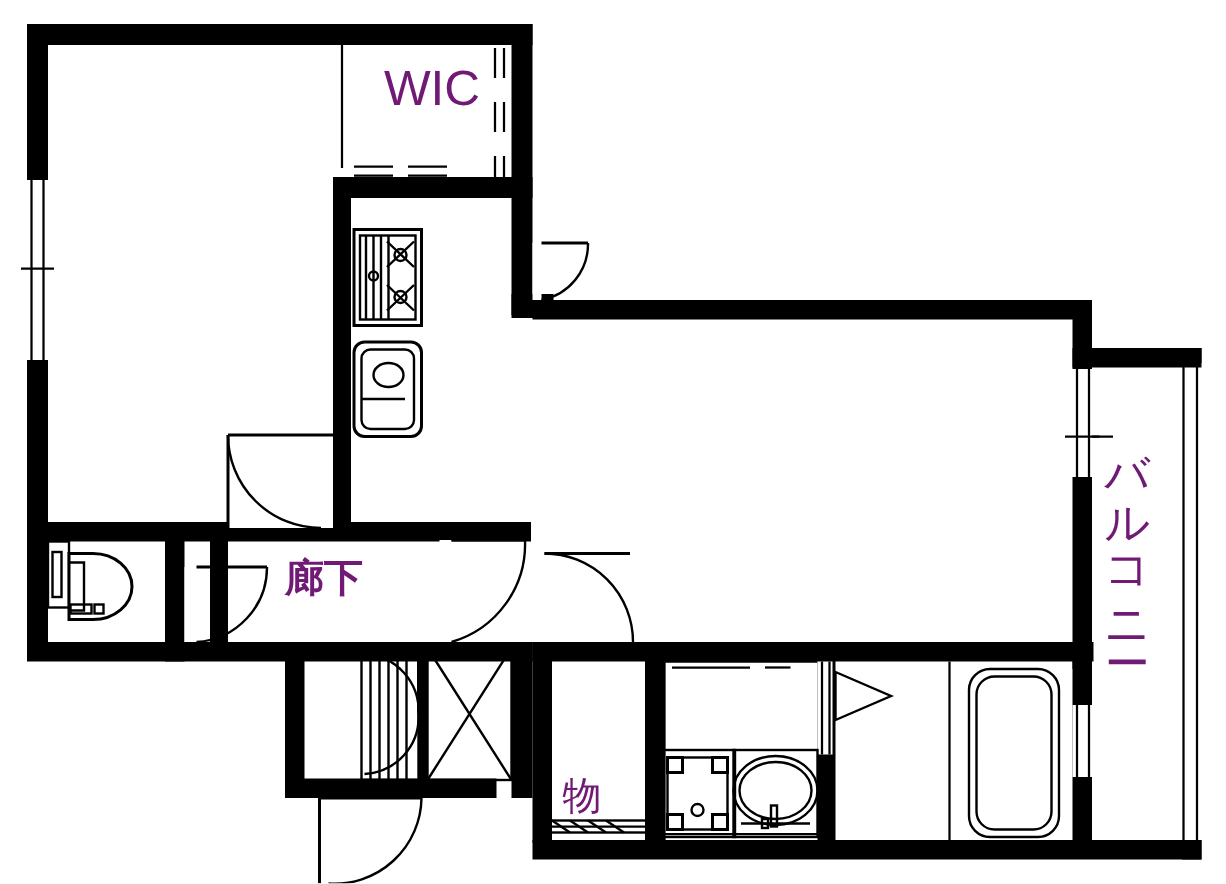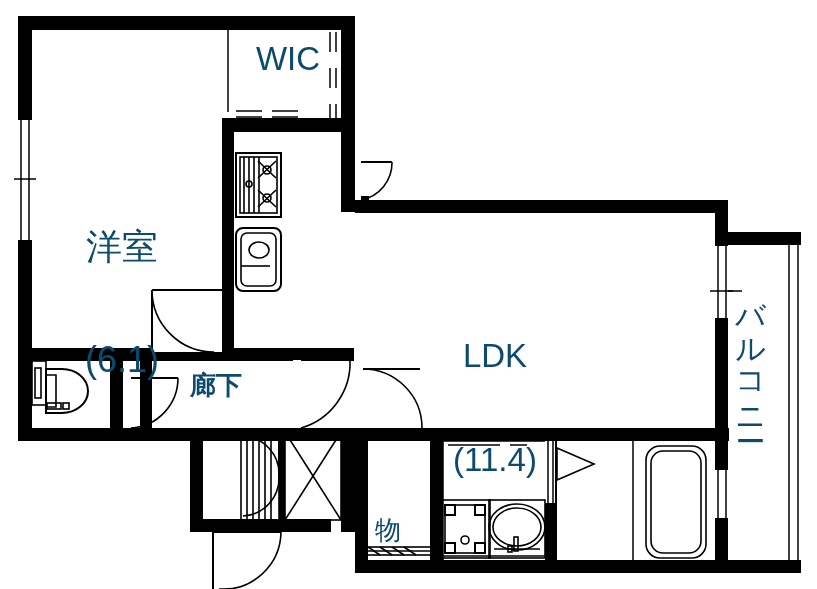--- a/index.html
+++ b/index.html
@@ -25,21 +25,21 @@
   }
   .wall { fill: #000000; }
   .thin { fill: none; stroke: #000000; stroke-width: 2; }
   .thin1 { fill: none; stroke: #000000; stroke-width: 1.5; }
   .fixture { fill: #ffffff; stroke: #000000; stroke-width: 2; }
   .fixture-thin { fill: none; stroke: #000000; stroke-width: 1.6; }
   .swing { fill: none; stroke: #000000; stroke-width: 1.6; }
   .whitefill { fill: #ffffff; }
   .label {
     position: absolute;
-    color: #0c4a6e;
+    color: #701a75;
     font-family: "Liberation Sans", "DejaVu Sans", sans-serif;
     white-space: pre;
     line-height: 1.05;
     letter-spacing: 0px;
   }
   .label-room-jp {
     font-size: 36px;
     font-weight: 400;
     text-align: center;
   }
@@ -339,31 +339,23 @@
         <line class="thin1" x1="510" y1="445" x2="527" y2="445"></line>
       </g>
 
       <g>
         <line class="thin1" x1="728" y1="291" x2="742" y2="291"></line>
       </g>
     </g>
 
   </svg>
 
-  <div class="label label-room-jp" id="yoshitsu-label">
-    <div>洋室</div>
-    <div class="label-room-area">(6.1)</div>
-  </div>
 
   <div class="label label-latin" id="wic-label">WIC</div>
 
-  <div class="label label-latin" id="ldk-label">
-    <div>LDK</div>
-    <div>(11.4)</div>
-  </div>
 
   <div class="label label-small-jp" id="rouka-label">廊下</div>
 
 
   <div class="label label-stack" id="monoire-label">
     <div>物</div>
     
   </div>
 
   <div class="label label-vertical" id="balcony-label">バルコニー</div>

